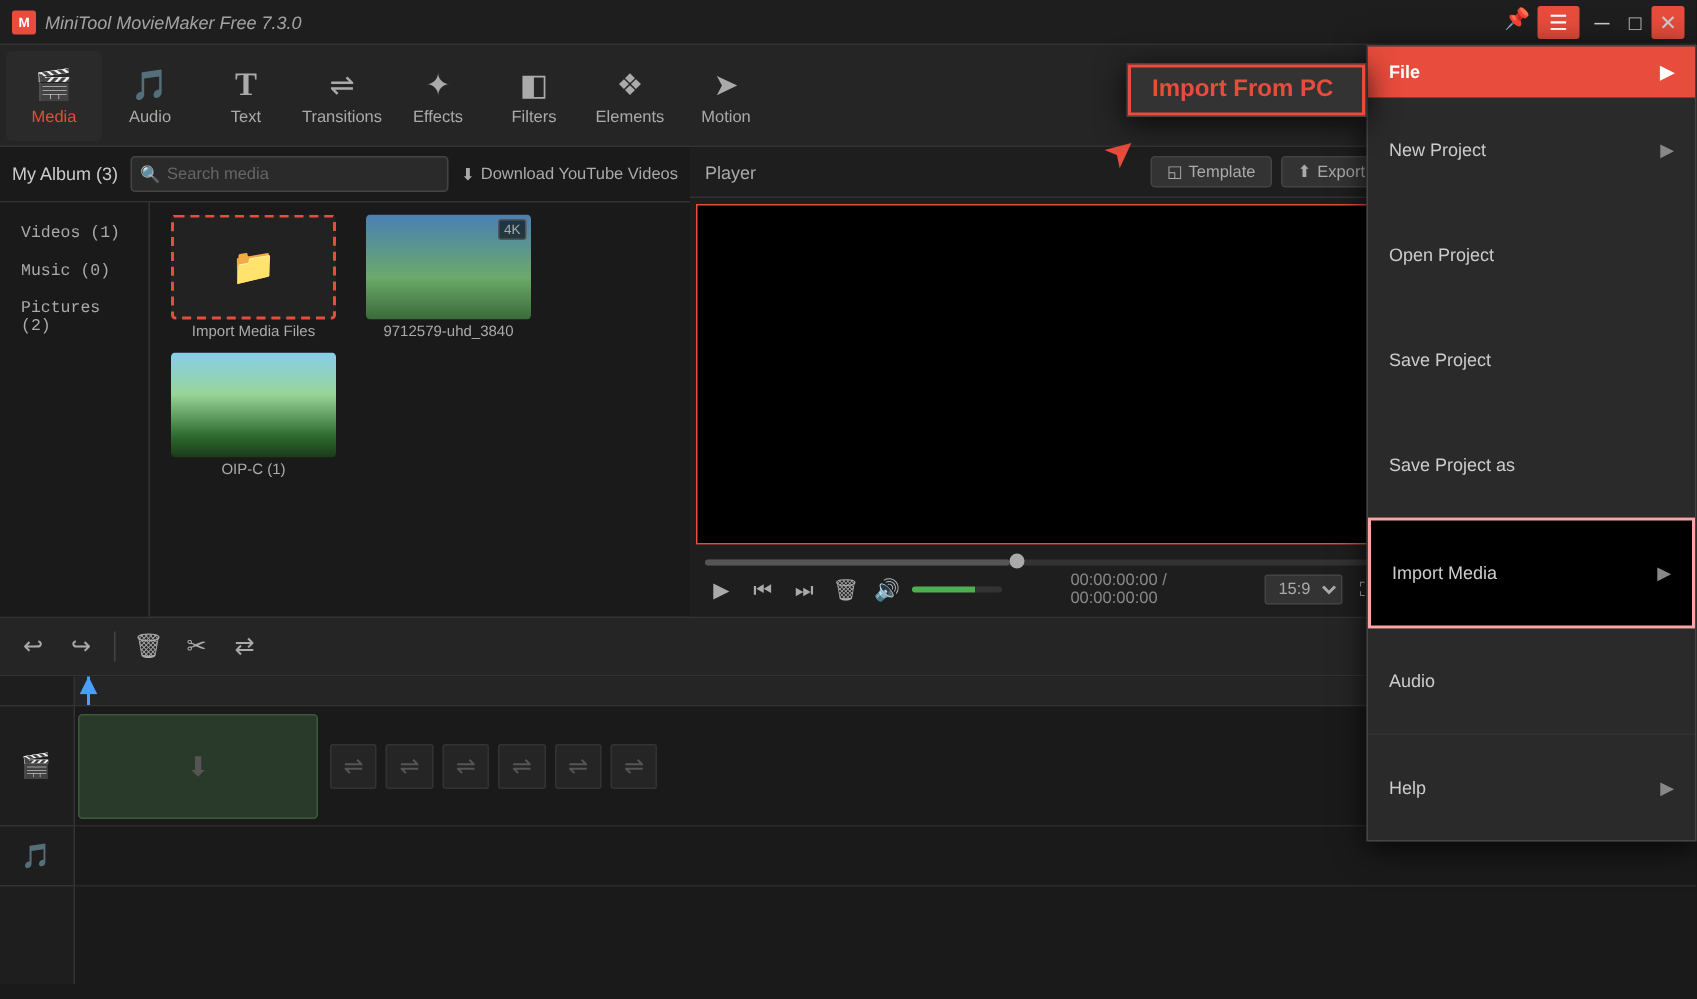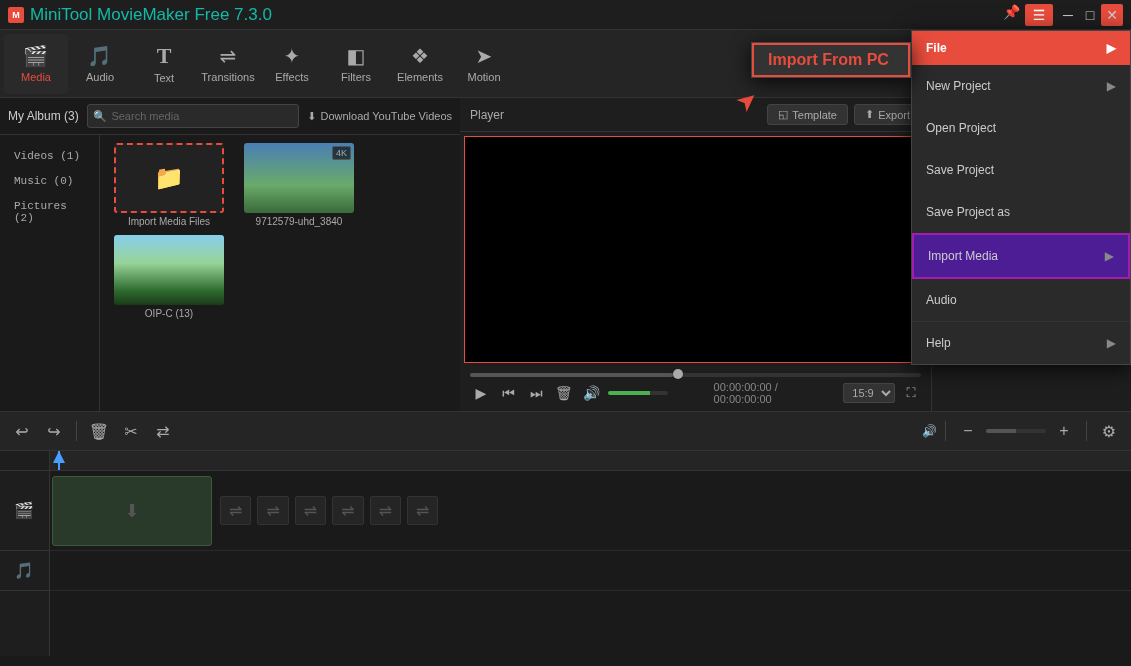--- a/index.html
+++ b/index.html
@@ -17,23 +17,24 @@
     }
     .title-bar-logo {
       width: 16px; height: 16px;
       background: #e74c3c;
       border-radius: 2px;
       margin-right: 6px;
       display: flex; align-items: center; justify-content: center;
       font-size: 9px; color: white; font-weight: bold;
     }
     .title-bar-text {
-      font-size: 17px;
-      color: #14b8a6;
+      font-size: 12px;
+      color: #a3a3a3;
       flex: 1;
+      font-style: italic;
     }
     .title-bar-btn {
       width: 22px; height: 22px;
       background: transparent;
       border: none;
       color: #ccc;
       cursor: pointer;
       display: flex; align-items: center; justify-content: center;
       font-size: 14px;
     }
@@ -485,21 +486,21 @@
       border: 1px solid #444;
       box-shadow: 0 4px 20px rgba(0,0,0,0.8);
       z-index: 1000;
     }
     .dropdown-section {
       border-bottom: 1px solid #333;
     }
     .dropdown-item {
       display: flex;
       align-items: flex-start;
-      padding: 14px 14px;
+      padding: 28px 14px;
       cursor: pointer;
       color: #ccc;
       font-size: 12px;
       position: relative;
     }
     .dropdown-item .arrow {
       margin-left: auto;
       color: #888;
     }
     .dropdown-item.highlighted {
@@ -666,21 +667,21 @@
             <span class="video-badge">4K</span>
           </div>
           <span class="media-label">9712579-uhd_3840</span>
         </div>
 
 
         <div class="media-item">
           <div class="media-thumb">
             <div class="thumb-landscape3"></div>
           </div>
-          <span class="media-label">OIP-C (13)</span>
+          <span class="media-label">OIP-C (1)</span>
         </div>
       </div>
     </div>
   </div>
 
   <div class="player-area">
     <div class="player-header">
       <span class="player-header-title">Player</span>
       <div class="player-header-btns">
         <button class="player-header-btn">
@@ -787,21 +788,21 @@
     </div>
     <div class="dropdown-item">
       <span>Open Project</span>
     </div>
     <div class="dropdown-item">
       <span>Save Project</span>
     </div>
     <div class="dropdown-item">
       <span>Save Project as</span>
     </div>
-    <div class="dropdown-item highlighted import-media-item" style="border: 2px solid #a21caf; background:#4c1d95;gap:40px;">
+    <div class="dropdown-item highlighted import-media-item" style="border: 2px solid #fca5a5; background:#000000;gap:40px;">
       <span>Import Media</span>
       <span class="arrow">▶</span>
     </div>
     <div class="dropdown-item">
       <span>Audio</span>
     </div>
   </div>
 
   <div class="dropdown-item">
     <span>Help</span>

